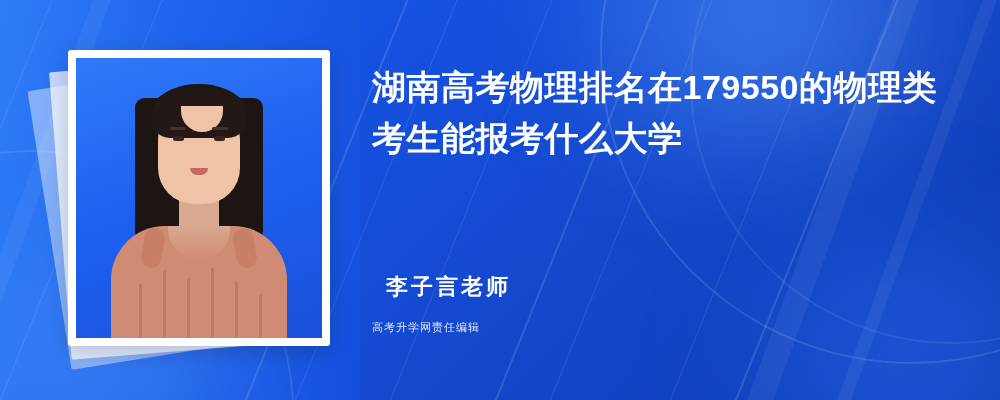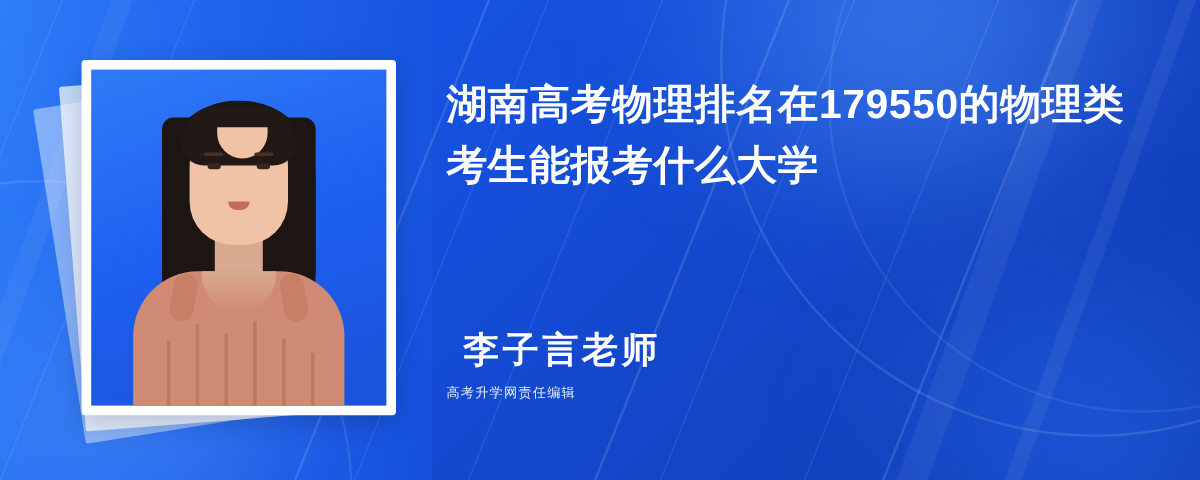--- a/index.html
+++ b/index.html
@@ -235,21 +235,21 @@
     line-height: 1.5;
     font-weight: bold;
     letter-spacing: 0.5px;
     margin: 0;
   }
   .byline {
     position: absolute;
     left: 386px;
     top: 272px;
     color: #ffffff;
-    font-size: 30px;
+    font-size: 22px;
     font-weight: bold;
     letter-spacing: 3px;
   }
   .subline {
     position: absolute;
     left: 372px;
     top: 320px;
     color: rgba(255,255,255,0.88);
     font-size: 11px;
     letter-spacing: 1px;

